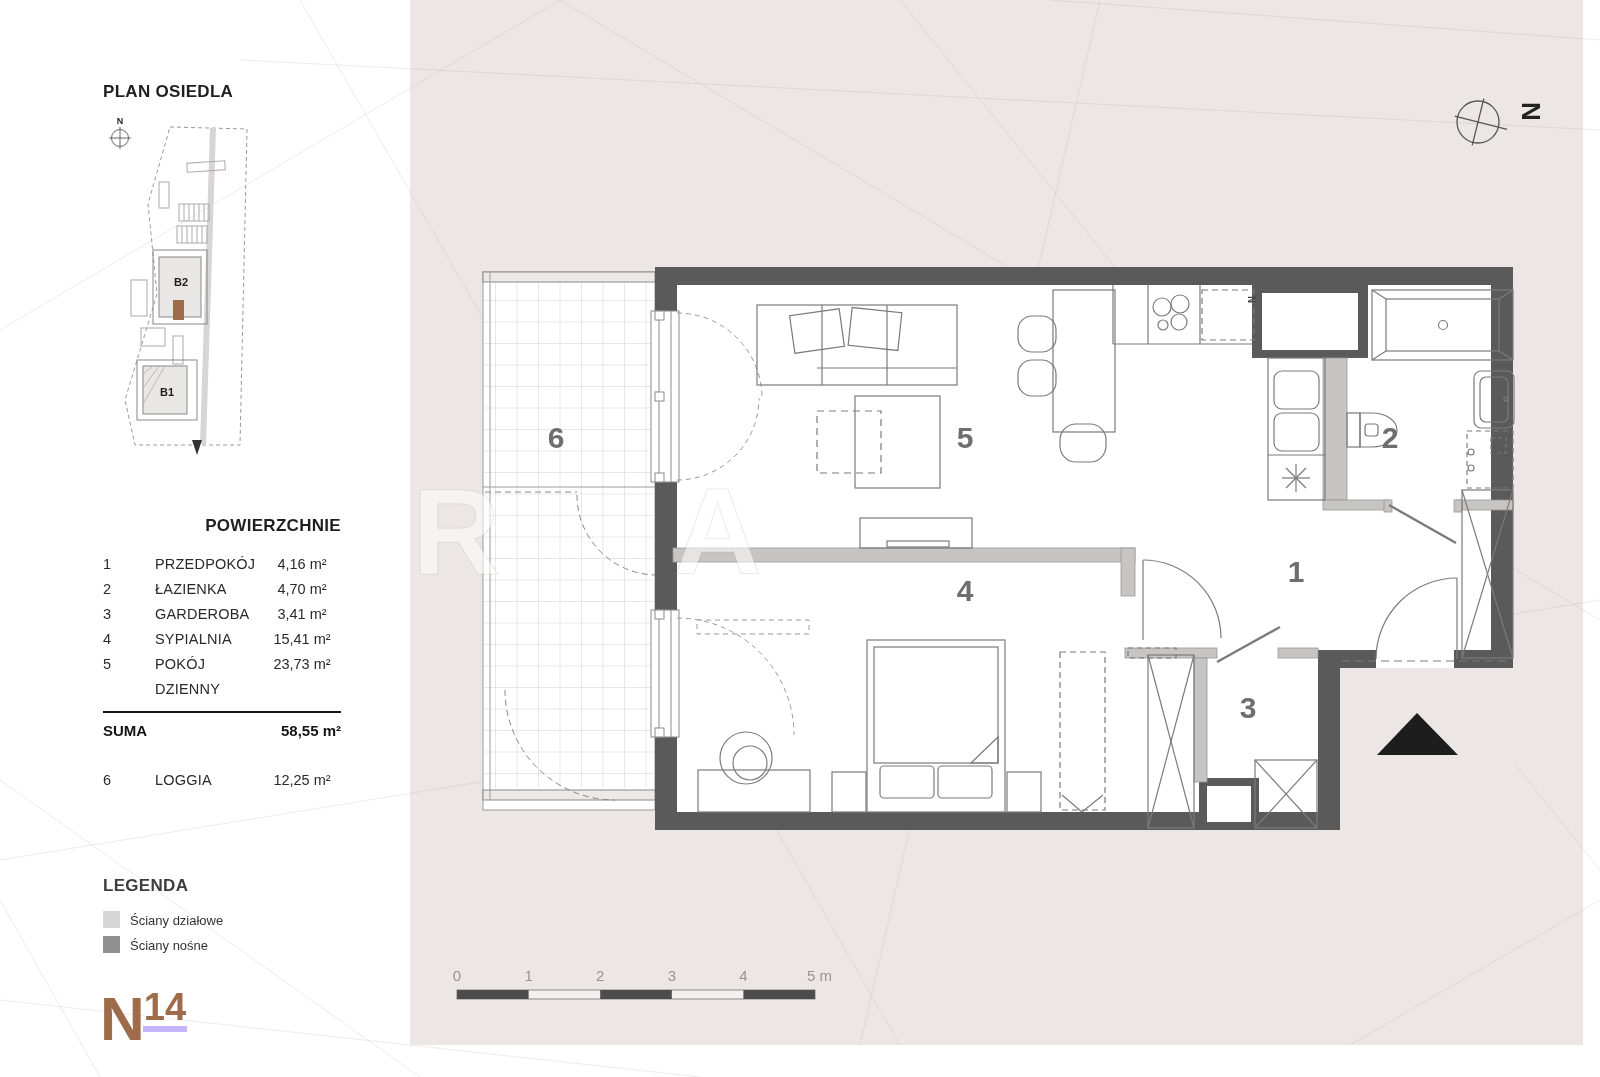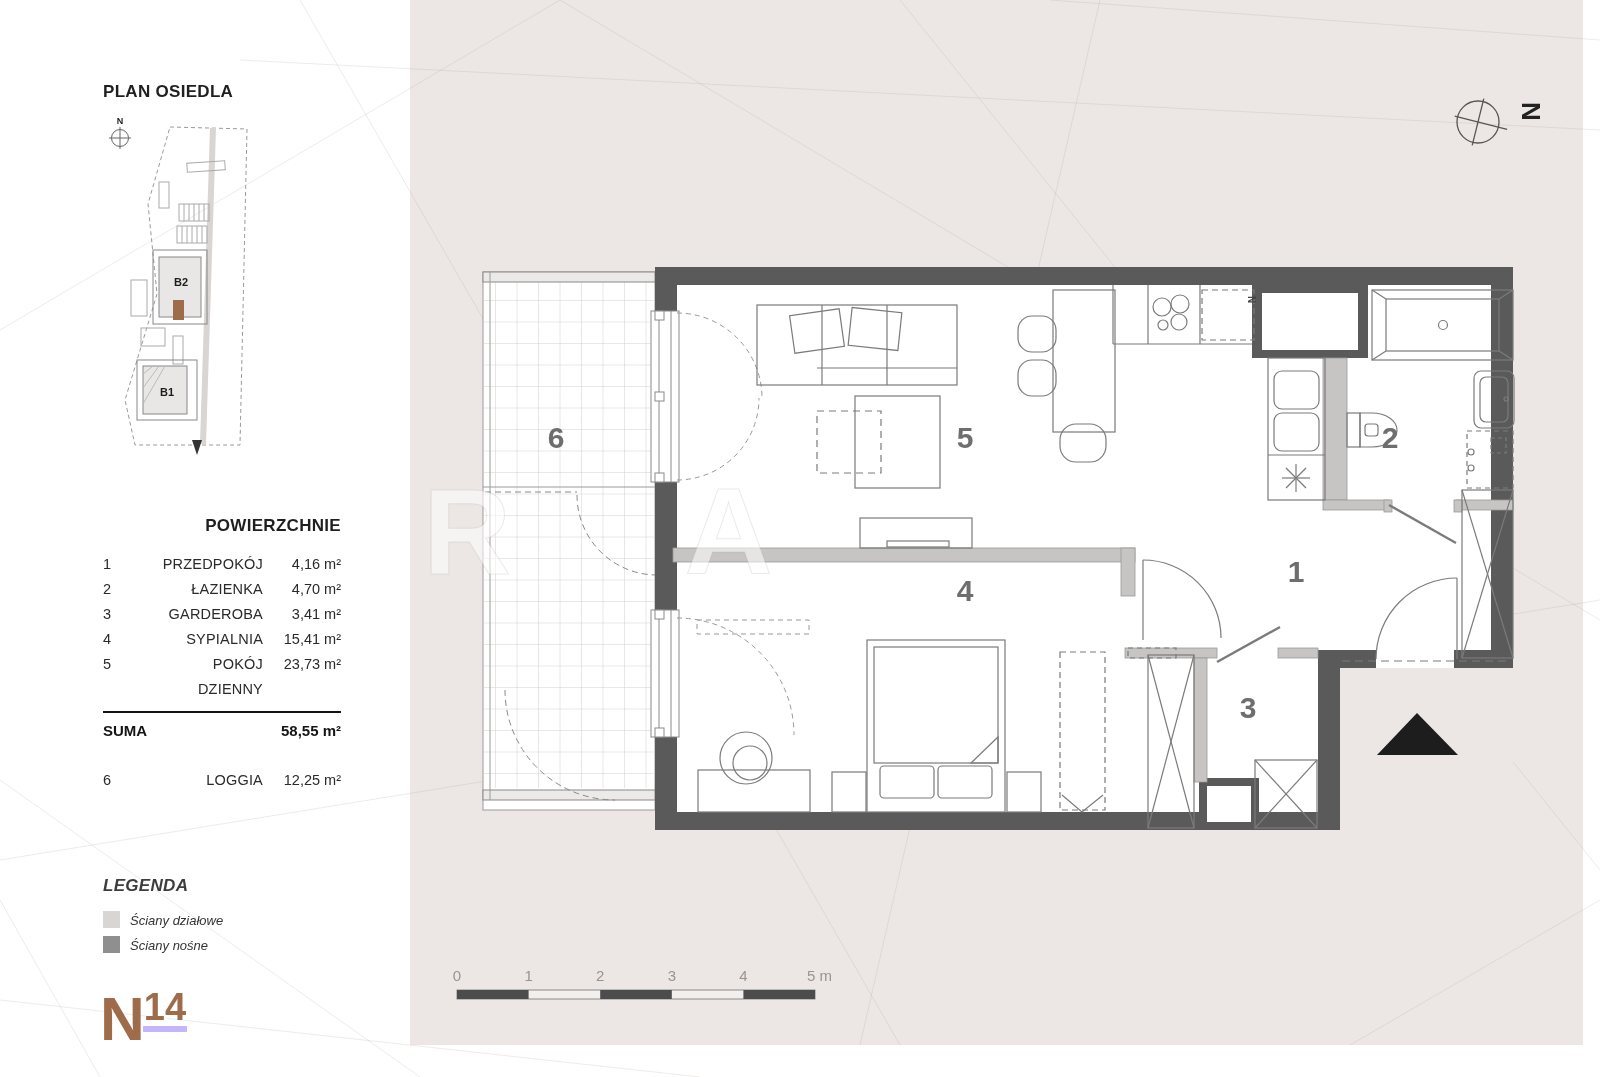--- a/index.html
+++ b/index.html
@@ -1,39 +1,39 @@
 <!DOCTYPE html>
 <html><head>
 <meta charset="utf-8">
 <style>
   html,body{margin:0;padding:0;width:1600px;height:1077px;background:#ffffff;overflow:hidden;
     font-family:"Liberation Sans", sans-serif;}
   .abs{position:absolute;}
   #plan-panel{left:410px;top:0;width:1173px;height:1045px;background:#ece7e4;}
   #mesh{left:0;top:0;width:1600px;height:1077px;pointer-events:none;}
   #plan-svg{left:410px;top:0;pointer-events:none;}
-  #watermark{left:423px;top:462px;width:760px;font-size:122px;font-weight:700;
+  #watermark{left:412px;top:462px;width:760px;font-size:122px;font-weight:700;
     letter-spacing:72px;color:rgba(255,255,255,0.55);pointer-events:none;
     -webkit-text-stroke:1px rgba(150,140,132,0.18);}
   
   #sidebar{left:0;top:12px;width:410px;height:1077px;margin-top:28px;}
   .h-title{font-size:17px;font-weight:700;color:#1f1f1f;letter-spacing:.3px;}
   #site-title{left:103px;top:42px;}
   #site-svg{left:95px;top:72px;}
   #areas-block{left:103px;top:476px;width:238px;}
   #areas-title{margin:0 0 16px 0;text-align:right;}
   .arow{display:flex;font-size:14.5px;color:#2a2a2a;line-height:25px;}
   .arow .no{width:52px;}
-  .arow .nm{flex:1;letter-spacing:.2px;text-align:right;}
-  .arow .ar{width:78px;text-align:right;white-space:nowrap;}
+  .arow .nm{flex:1;letter-spacing:.2px;}
+  .arow .ar{width:78px;text-align:center;white-space:nowrap;}
   #suma-row{border-top:2px solid #141414;margin-top:9px;padding-top:7px;
     display:flex;font-size:15px;font-weight:700;color:#141414;line-height:22px;}
   #suma-row .nm{flex:1;}
   #loggia-row{margin-top:26px;}
-  #legend-block{left:103px;top:836px;font-style:italic;}
+  #legend-block{left:103px;top:836px;}
   #legend-title{margin:0 0 15px 0;color:#3d3d3d;}
   .lrow{display:flex;align-items:flex-end;margin-bottom:8px;}
   .sw{width:17px;height:17px;margin-right:10px;}
   .sw-light{background:#d8d6d4;}
   .sw-dark{background:#8f8f8f;}
   .lrow span{font-size:13px;color:#333;}
   #logo{left:100px;top:948px;color:#9e6c4a;}
   #logo .big-n{font-size:62px;font-weight:800;line-height:1;}
   #logo .sup{display:inline-block;font-size:38px;font-weight:700;position:relative;
     top:-20px;left:-2px;border-bottom:6px solid #c4b5fd;padding:0 1px 0 1px;line-height:1;}

